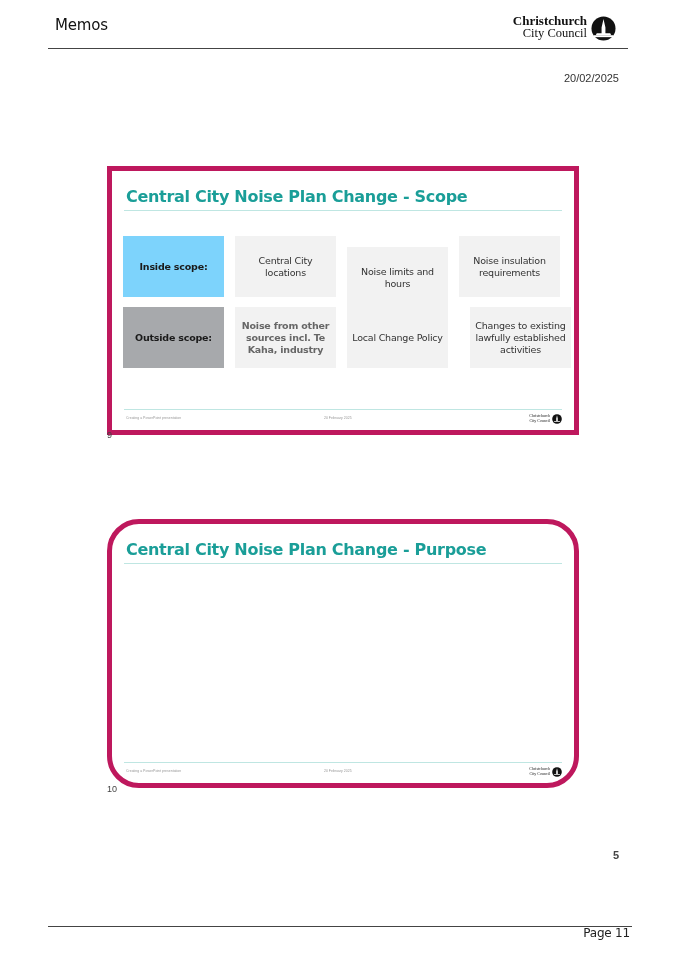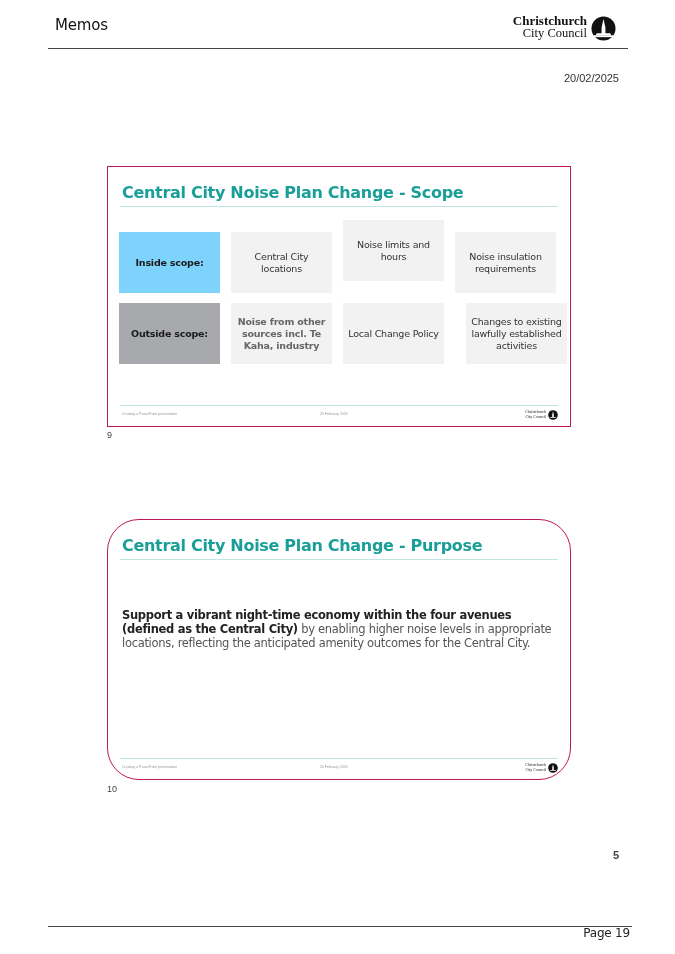--- a/index.html
+++ b/index.html
@@ -8,21 +8,21 @@
     .header-title { position: absolute; left: 55px; top: 16px; font-size: 15px; font-weight: normal; color: #111; font-family: "DejaVu Sans", sans-serif; letter-spacing: -0.2px; text-align: center; }
     .logo { position: absolute; left: 512px; top: 15px; width: 105px; height: 30px; }
     .logo-text { position: absolute; right: 30px; top: 0; text-align: right; font-family: "Liberation Serif", serif; line-height: 12px; color: #111; }
     .logo-text .l1 { font-size: 13px; font-weight: bold; display: block; }
     .logo-text .l2 { font-size: 12.5px; display: block; }
     .logo-icon { position: absolute; right: 1px; top: 1px; width: 25px; height: 25px; }
     .header-rule { position: absolute; left: 48px; top: 48px; width: 580px; height: 1px; background: #444; }
 
     .date { position: absolute; right: 56px; top: 72px; font-size: 11px; color: #333; }
 
-    .slide { position: absolute; left: 107px; width: 462px; height: 259px; border: 1px solid #be185d; background: #fff; }
+    .slide { position: absolute; left: 107px; width: 462px; height: 259px; border: 5px solid #be185d; background: #fff; }
     .slide-title { position: absolute; left: 14px; top: 16px; font-size: 16px; font-weight: bold; color: #1a9e98; font-family: "DejaVu Sans", sans-serif; letter-spacing: -0.3px; }
     .slide-title-rule { position: absolute; left: 12px; right: 12px; top: 39px; height: 1px; background: #bfe6e2; }
     .slide-foot-rule { position: absolute; left: 12px; right: 12px; top: 238px; height: 1px; background: #bfe6e2; }
     .slide-foot { position: absolute; top: 245px; font-size: 3.5px; color: #999; }
     .slide-foot.left { left: 14px; }
     .slide-foot.mid { left: 212px; }
     .mini-logo { position: absolute; right: 12px; top: 243px; width: 38px; height: 10px; }
     .mini-logo .t { position: absolute; right: 12px; top: 0; font-family: "Liberation Serif", serif; font-size: 4px; line-height: 4.5px; text-align: right; color: #222; }
     .mini-logo .i { position: absolute; right: 0; top: 0; width: 10px; height: 10px; }
 
@@ -59,21 +59,21 @@
 </div>
 <div class="header-rule"></div>
 <div class="date">20/02/2025</div>
 
 <div class="slide" style="top:166px;">
   <div class="slide-title">Central City Noise Plan Change - Scope</div>
   <div class="slide-title-rule"></div>
 
   <div class="cell label teal" style="left:11px; top:65px;">Inside scope:</div>
   <div class="cell light" style="left:123px; top:65px;">Central City locations</div>
-  <div class="cell light" style="left:235px; top:53px;">Noise limits and hours</div>
+  <div class="cell light" style="left:235px; top:76px;">Noise limits and hours</div>
   <div class="cell light" style="left:347px; top:65px;">Noise insulation requirements</div>
 
   <div class="cell label gray" style="left:11px; top:136px;text-align:right;">Outside scope:</div>
   <div class="cell light muted" style="left:123px; top:136px;font-weight:bold;">Noise from other sources incl. Te Kaha, industry</div>
   <div class="cell light" style="left:235px; top:136px;">Local Change Policy</div>
   <div class="cell light" style="left:347px; top:136px;margin-left:11px;">Changes to existing lawfully established activities</div>
 
   <div class="slide-foot-rule"></div>
   <div class="slide-foot left">Creating a PowerPoint presentation</div>
   <div class="slide-foot mid">20 February 2025</div>
@@ -83,29 +83,28 @@
         <circle cx="13" cy="13" r="12.5" fill="#111"></circle>
         <path d="M13 3 L15 12 L15 18 L20 18 L21 20 L5 20 L6 18 L11 18 L11 12 Z" fill="#fff"></path>
       </svg>
   </div>
 </div>
 <div class="slide-num" style="top:430px;">9</div>
 
 <div class="slide" style="top:519px;border-radius:32px;">
   <div class="slide-title">Central City Noise Plan Change - Purpose</div>
   <div class="slide-title-rule"></div>
-  <div class="purpose-text"><b>Support a vibrant night-time economy within the four avenues (defined as the Central City)</b><span> by enabling higher noise levels in appropriate locations, reflecting the anticipated amenity outcomes for the Central City.</span></div>
   <div class="slide-foot-rule"></div>
   <div class="slide-foot left">Creating a PowerPoint presentation</div>
   <div class="slide-foot mid">20 February 2025</div>
   <div class="mini-logo">
     <div class="t"><span>Christchurch</span><br><span>City Council</span></div>
     <svg class="i" viewBox="0 0 26 26">
         <circle cx="13" cy="13" r="12.5" fill="#111"></circle>
         <path d="M13 3 L15 12 L15 18 L20 18 L21 20 L5 20 L6 18 L11 18 L11 12 Z" fill="#fff"></path>
       </svg>
   </div>
 </div>
 <div class="slide-num" style="top:784px;">10</div>
 
 <div class="page-section">5</div>
 <div class="footer-rule"></div>
-<div class="page-label">Page 19</div>
+<div class="page-label">Page 11</div>
 
 </body></html>

